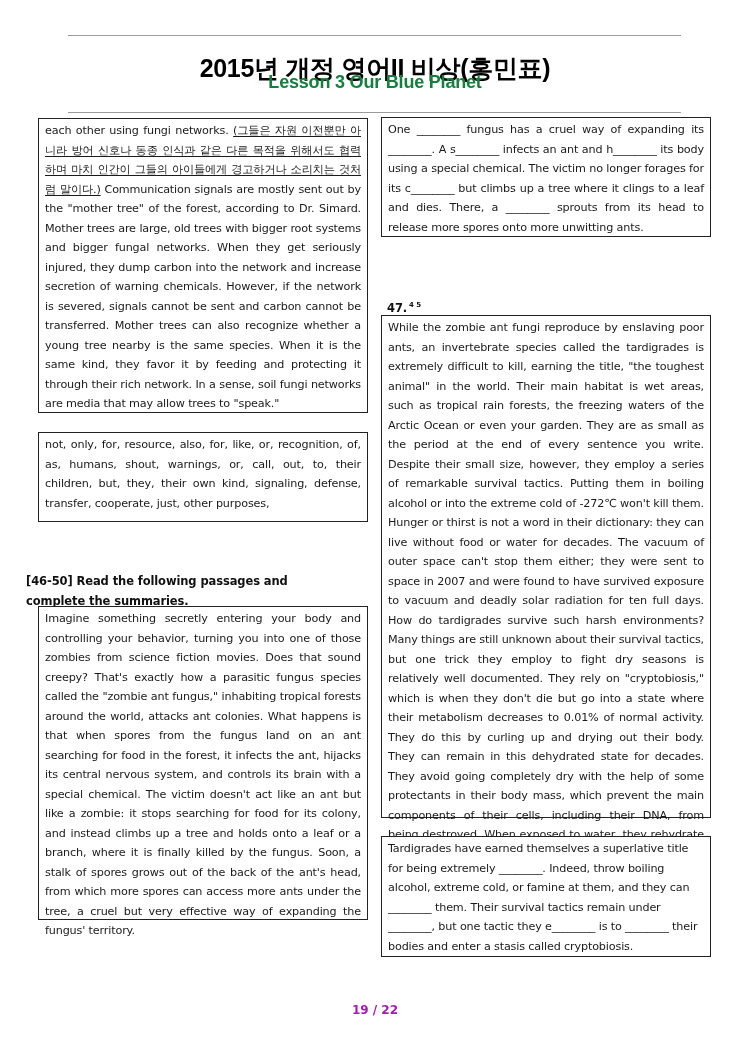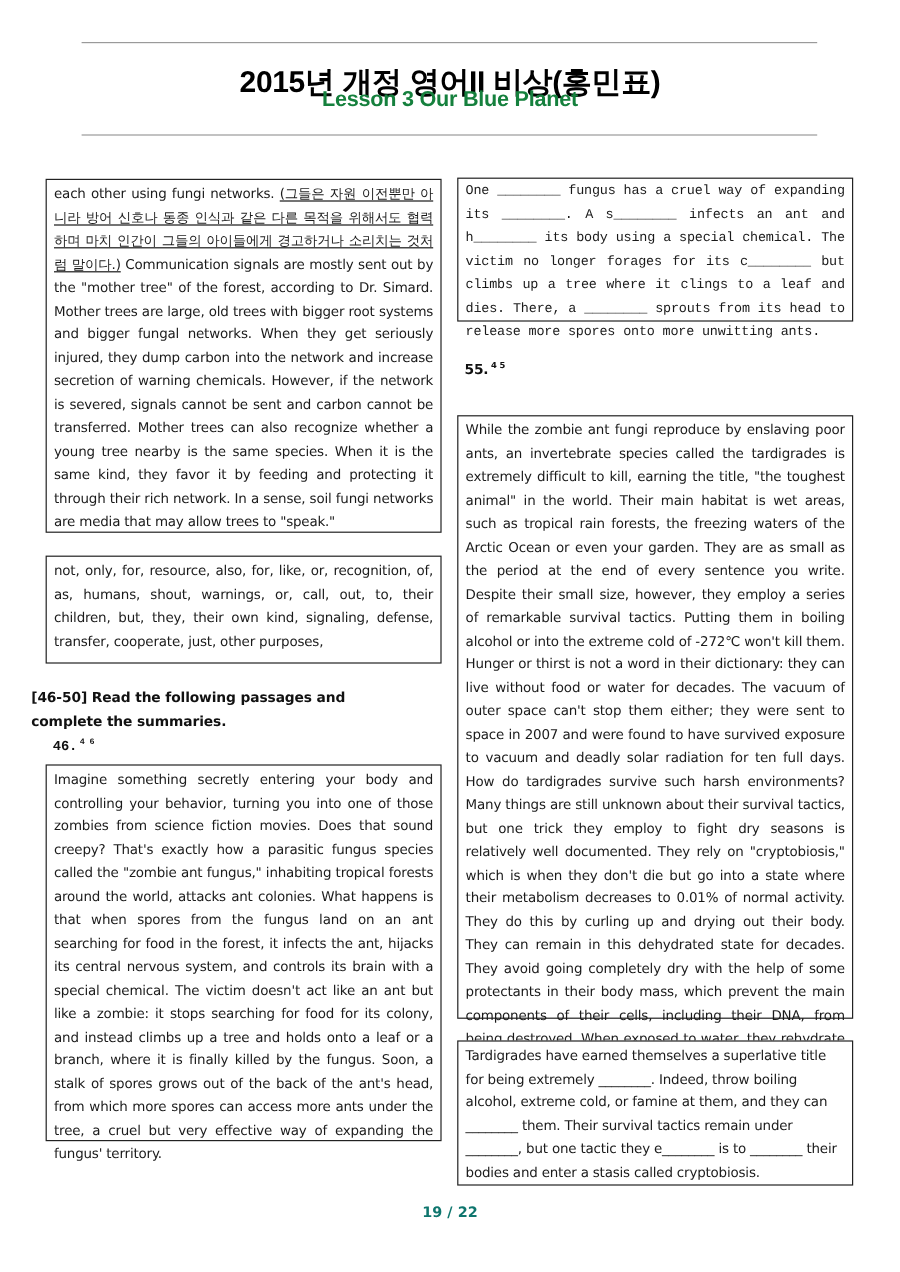--- a/index.html
+++ b/index.html
@@ -18,47 +18,47 @@
     .subtitle {
       position: absolute; left: 0; width: 750px; top: 72px; text-align: center;
       font-family: "Liberation Sans", sans-serif; font-weight: bold; font-size: 18px;
       letter-spacing: -0.2px; color: #15803d;
     }
 
     .box {
       position: absolute; border: 1.3px solid #222; background: #fff;
       padding: 2px 6px 2px 6px;
       font-size: 11.2px; line-height: 19.5px; text-align: justify;
-      text-align-last: left; letter-spacing: -0.15px; color: #1a1a1a; margin-top: 31px;
+      text-align-last: left; letter-spacing: -0.15px; color: #1a1a1a;
     }
     .box p { margin: 0; }
     .u { text-decoration: underline; text-underline-offset: 2px; }
 
     .left { left: 38px; width: 330px; }
     .right { left: 381px; width: 330px; }
 
     #box-passage-top { top: 118px; height: 295px; }
     #box-wordbank { top: 432px; height: 90px; }
     #box-passage-46 { top: 606px; height: 314px; }
-    #box-summary-46 { top: 117px; height: 120px; font-family: Liberation Mono, monospace; }
+    #box-summary-46 { top: 117px; height: 120px; }
     #box-passage-47 { top: 315px; height: 503px; }
     #box-summary-47 { top: 836px; height: 121px; text-align: left; }
 
     .label {
       position: absolute; font-weight: bold; font-size: 11.5px; line-height: 19.5px; color: #111;
       letter-spacing: -0.1px;
     }
     .label sup { font-size: 7px; font-weight: bold; vertical-align: 5px; margin-left: 2px; }
     #instruction { left: 26px; top: 572px; width: 320px; }
     #label-46 { left: 44px; top: 610px; font-family: Liberation Mono, monospace; }
     #label-47 { left: 387px; top: 296px; }
 
     .footer {
       position: absolute; left: 0; width: 750px; top: 1003px; text-align: center;
-      font-weight: bold; font-size: 12px; color: #0f766e;
+      font-weight: bold; font-size: 12px; color: #a21caf;
     }
   </style>
 </head>
 <body>
 
 <div class="rule top"></div>
 <div class="title">2015년 개정 영어II 비상(홍민표)</div>
 <div class="subtitle">Lesson 3 Our Blue Planet</div>
 <div class="rule bottom"></div>
 
@@ -75,21 +75,21 @@
 <div class="label" id="label-46"><span>46.</span><sup>4 6</sup></div>
 
 <div class="box left" id="box-passage-46">
   <p>Imagine something secretly entering your body and controlling your behavior, turning you into one of those zombies from science fiction movies. Does that sound creepy? That's exactly how a parasitic fungus species called the "zombie ant fungus," inhabiting tropical forests around the world, attacks ant colonies. What happens is that when spores from the fungus land on an ant searching for food in the forest, it infects the ant, hijacks its central nervous system, and controls its brain with a special chemical. The victim doesn't act like an ant but like a zombie: it stops searching for food for its colony, and instead climbs up a tree and holds onto a leaf or a branch, where it is finally killed by the fungus. Soon, a stalk of spores grows out of the back of the ant's head, from which more spores can access more ants under the tree, a cruel but very effective way of expanding the fungus' territory.</p>
 </div>
 
 <div class="box right" id="box-summary-46">
   <p>One ________ fungus has a cruel way of expanding its ________. A s________ infects an ant and h________ its body using a special chemical. The victim no longer forages for its c________ but climbs up a tree where it clings to a leaf and dies. There, a ________ sprouts from its head to release more spores onto more unwitting ants.</p>
 </div>
 
-<div class="label" id="label-47"><span>55.</span><sup>4 5</sup></div>
+<div class="label" id="label-47"><span>47.</span><sup>4 5</sup></div>
 
 <div class="box right" id="box-passage-47">
   <p>While the zombie ant fungi reproduce by enslaving poor ants, an invertebrate species called the tardigrades is extremely difficult to kill, earning the title, "the toughest animal" in the world. Their main habitat is wet areas, such as tropical rain forests, the freezing waters of the Arctic Ocean or even your garden. They are as small as the period at the end of every sentence you write. Despite their small size, however, they employ a series of remarkable survival tactics. Putting them in boiling alcohol or into the extreme cold of -272℃ won't kill them. Hunger or thirst is not a word in their dictionary: they can live without food or water for decades. The vacuum of outer space can't stop them either; they were sent to space in 2007 and were found to have survived exposure to vacuum and deadly solar radiation for ten full days. How do tardigrades survive such harsh environments? Many things are still unknown about their survival tactics, but one trick they employ to fight dry seasons is relatively well documented. They rely on "cryptobiosis," which is when they don't die but go into a state where their metabolism decreases to 0.01% of normal activity. They do this by curling up and drying out their body. They can remain in this dehydrated state for decades. They avoid going completely dry with the help of some protectants in their body mass, which prevent the main components of their cells, including their DNA, from being destroyed. When exposed to water, they rehydrate and reawaken. Their ability to cope with extreme heat and cold, radiation, and pressure is still under investigation.</p>
 </div>
 
 <div class="box right" id="box-summary-47">
   <p>Tardigrades have earned themselves a superlative title for being extremely ________. Indeed, throw boiling alcohol, extreme cold, or famine at them, and they can ________ them. Their survival tactics remain under ________, but one tactic they e________ is to ________ their bodies and enter a stasis called cryptobiosis.</p>
 </div>
 
 <div class="footer">19 / 22</div>

